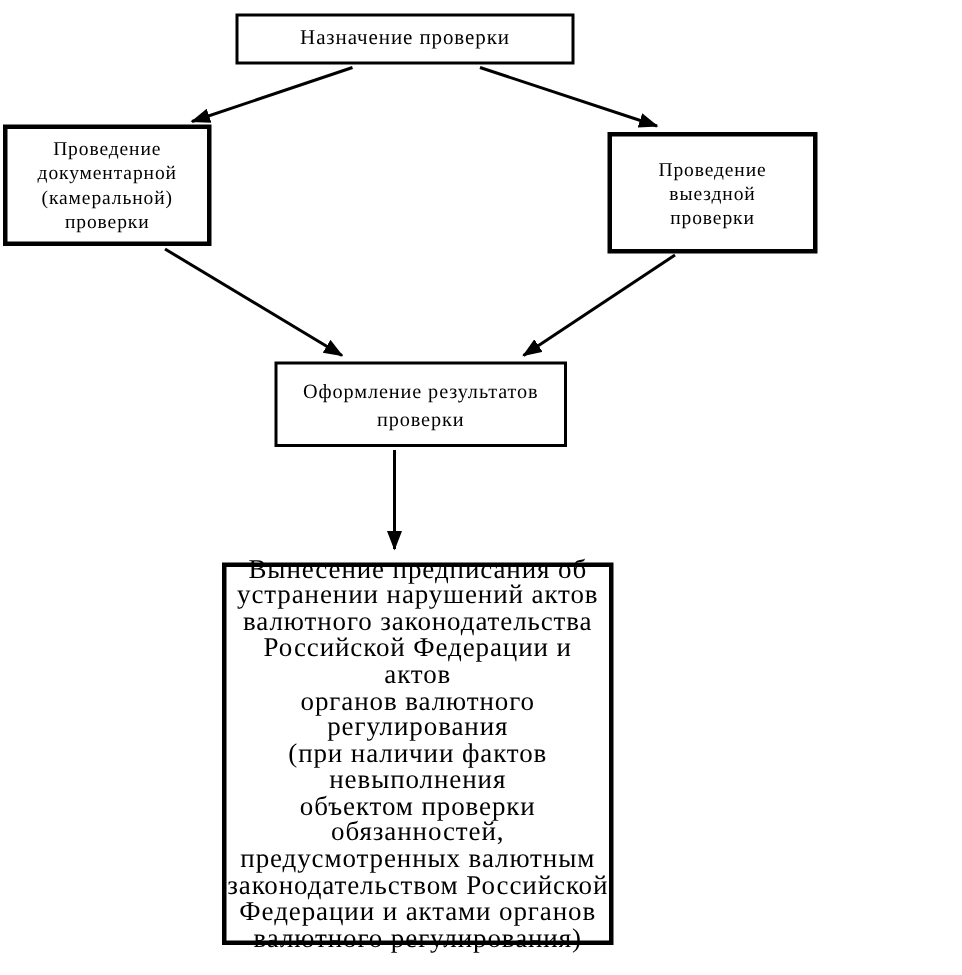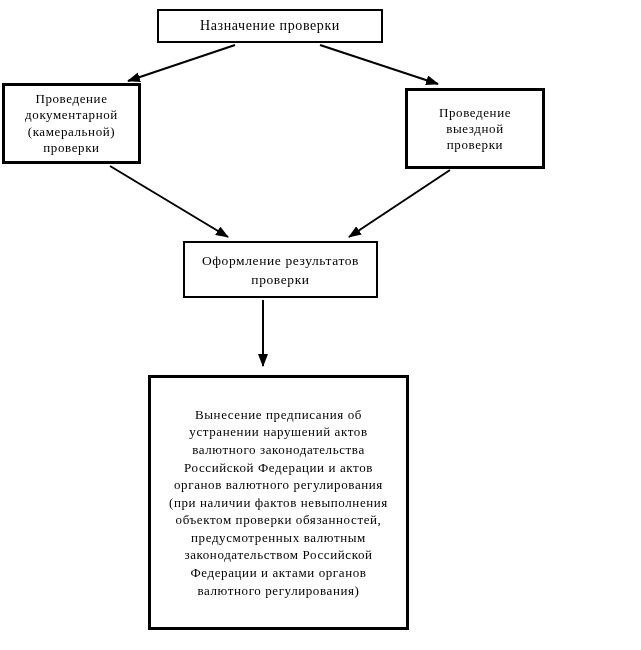--- a/index.html
+++ b/index.html
@@ -44,21 +44,21 @@
   #node-field {
     left: 405px; top: 88px; width: 140px; height: 81px;
     font-size: 13px; line-height: 16px;
   }
   #node-results {
     left: 183px; top: 241px; width: 195px; height: 57px;
     font-size: 13.5px; line-height: 19px;
   }
   #node-order {
     left: 148px; top: 375px; width: 261px; height: 255px;
-    font-size: 13px; line-height: 17.6px;
+    font-size: 18px; line-height: 17.6px;
   }
   #connectors {
     position: absolute;
     left: 0; top: 0;
     width: 641px; height: 650px;
     pointer-events: none;
   }
   #connectors line {
     stroke: #000000;
     stroke-width: 2;

